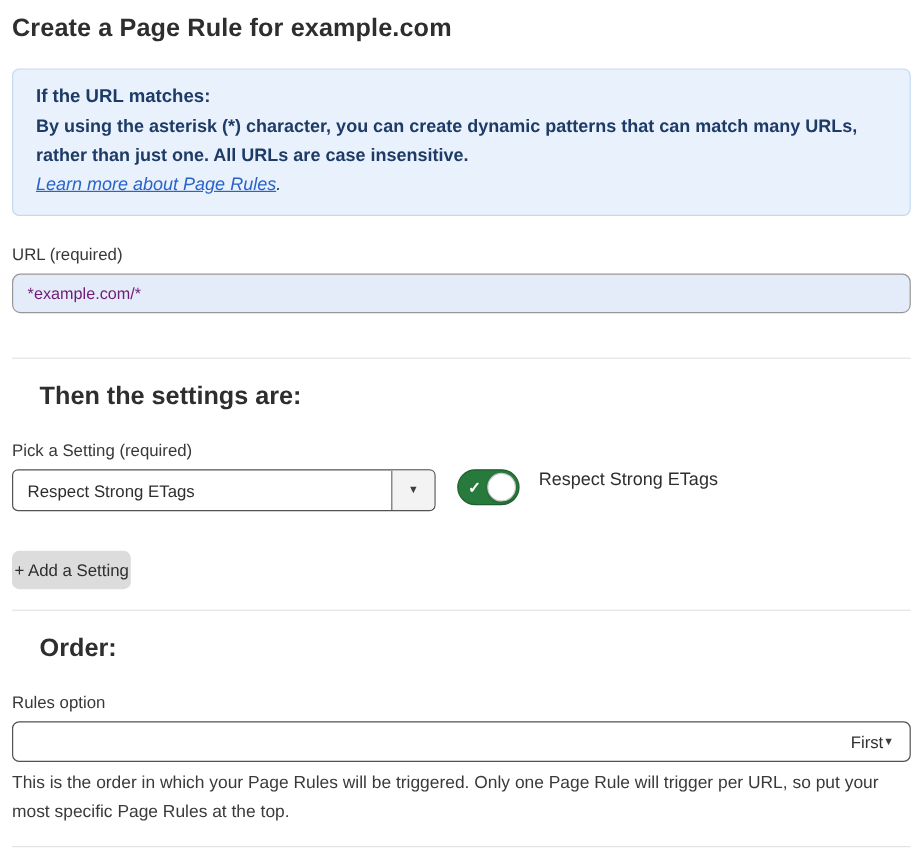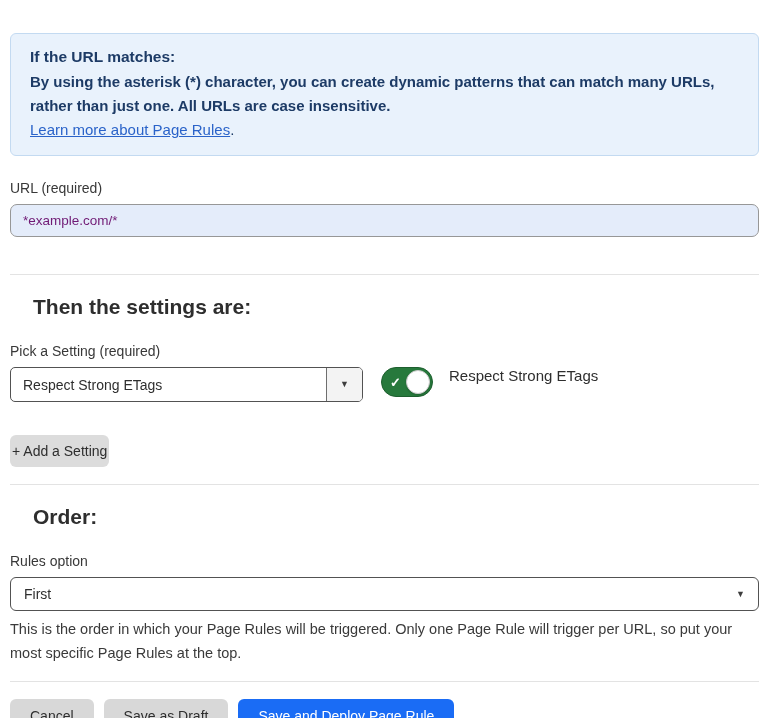--- a/index.html
+++ b/index.html
@@ -29,21 +29,21 @@
     color: #1d3b66;
     line-height: 24px;
     font-size: 15px;
   }
   .info-box-heading {
     font-size: 15.5px;
     font-weight: bold;
     margin-bottom: 1px;
   }
   .info-box-body { max-width: 700px; font-weight: bold; }
-  .info-box-linkline { margin-top: 0px; }
+  .info-box-linkline { margin-top: 0px; font-style: italic; }
   .learn-link {
     color: #2a63c9;
     text-decoration: underline;
     cursor: pointer;
   }
 
   .field-label {
     font-size: 14px;
     color: #383838;
     margin-top: 24px;
@@ -172,21 +172,21 @@
 
   .order-select {
     margin-top: 8px;
     width: 100%;
     height: 34px;
     border: 1px solid #525252;
     border-radius: 6px;
     background: #ffffff;
     display: flex;
     align-items: center;
-    justify-content: space-between;
+    justify-content: flex-end;
     padding: 0 13px;
     cursor: pointer;
   }
   .order-select-value {
     font-size: 14px;
     color: #2e2e2e;
   }
 
   .help-text {
     margin-top: 6px;
@@ -218,20 +218,21 @@
   .btn-blue {
     background: #1a6cf5;
     color: #ffffff;
   }
 </style>
 </head>
 <body>
 
 <div class="container">
 
+  <h1 class="page-title">Create a Page Rule for example.com</h1>
 
   <div class="info-box">
     <div class="info-box-heading">If the URL matches:</div>
     <div class="info-box-body">By using the asterisk (*) character, you can create dynamic patterns that can match many URLs, rather than just one. All URLs are case insensitive.</div>
     <div class="info-box-linkline"><a class="learn-link">Learn more about Page Rules</a><span>.</span></div>
   </div>
 
   <div class="field-label">URL (required)</div>
   <input class="url-input" type="text" value="*example.com/*" style="">
 

